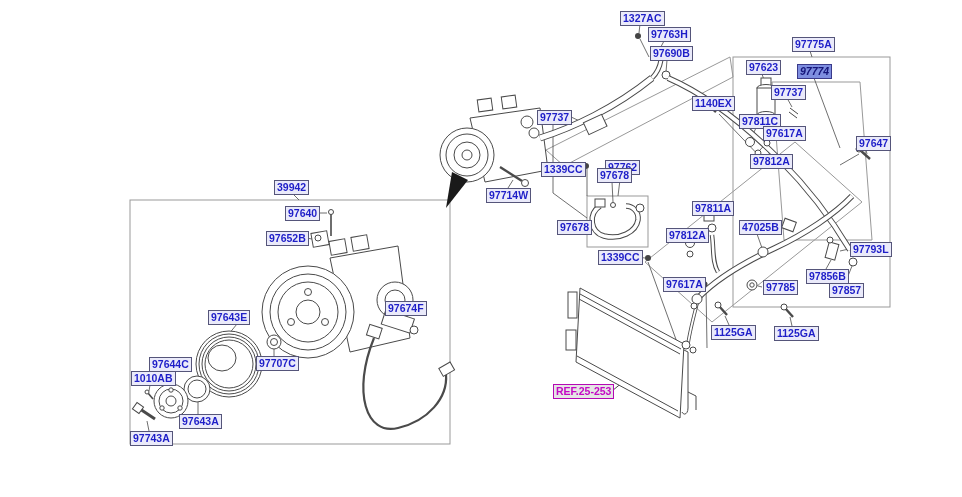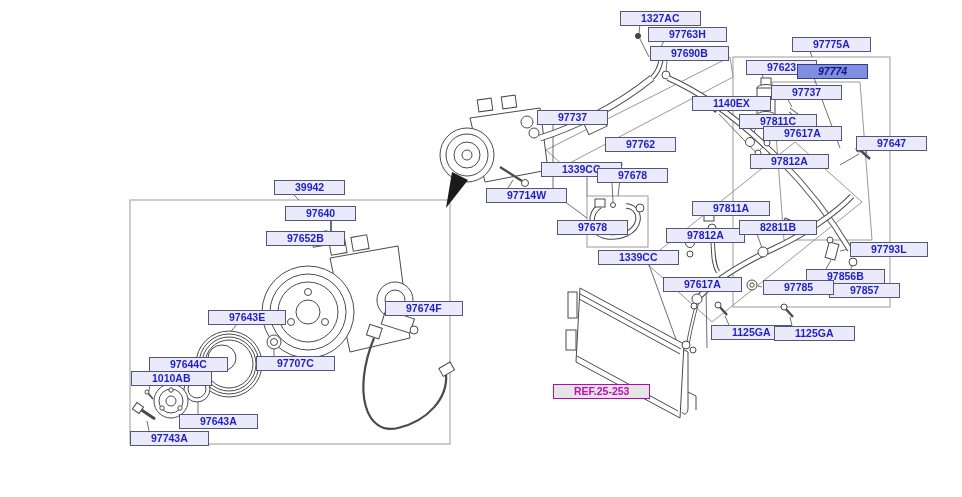--- a/index.html
+++ b/index.html
@@ -1,21 +1,21 @@
 <!DOCTYPE html>
 <html><head>
 <meta charset="utf-8">
 <style>
   html,body{margin:0;padding:0;background:#fff;}
   #stage{position:relative;width:962px;height:497px;background:#ffffff;overflow:hidden;
          font-family:"Liberation Sans",sans-serif;}
   #art{position:absolute;left:0;top:0;}
   .lbl{position:absolute;font:700 10.5px/1.2 "Liberation Sans",sans-serif;
        color:#1e1ec8;background:#eaeafa;border:1px solid #55557a;
-       padding:0 20px;white-space:nowrap;cursor:pointer;}
+       padding:0 2px;white-space:nowrap;cursor:pointer;}
   .lbl.hl{background:#7e8ee0;color:#15157a;border-color:#3a3a8a;font-style:italic;}
   .lbl.ref{color:#c408c4;border-color:#b408b4;background:#e5e5e5;}
 </style>
 </head>
 <body>
 
 <div id="stage">
 
 <svg id="art" width="962" height="497" viewBox="0 0 962 497">
 
@@ -231,28 +231,28 @@
   <div class="lbl hl" style="left:797px;top:64px">97774</div>
   <div class="lbl" style="left:692px;top:96px">1140EX</div>
   <div class="lbl" style="left:771px;top:85px">97737</div>
   <div class="lbl" style="left:739px;top:114px">97811C</div>
   <div class="lbl" style="left:763px;top:126px">97617A</div>
   <div class="lbl" style="left:750px;top:154px">97812A</div>
   <div class="lbl" style="left:856px;top:136px">97647</div>
   <div class="lbl" style="left:537px;top:110px">97737</div>
   <div class="lbl" style="left:486px;top:188px">97714W</div>
   <div class="lbl" style="left:541px;top:162px">1339CC</div>
-  <div class="lbl" style="left:605px;top:137px">97762</div>
+  <div class="lbl" style="left:605px;top:160px">97762</div>
   <div class="lbl" style="left:597px;top:168px">97678</div>
   <div class="lbl" style="left:557px;top:220px">97678</div>
   <div class="lbl" style="left:598px;top:250px">1339CC</div>
   <div class="lbl" style="left:666px;top:228px">97812A</div>
   <div class="lbl" style="left:663px;top:277px">97617A</div>
   <div class="lbl" style="left:692px;top:201px">97811A</div>
-  <div class="lbl" style="left:739px;top:220px">82811B</div>
+  <div class="lbl" style="left:739px;top:220px">47025B</div>
   <div class="lbl" style="left:850px;top:242px">97793L</div>
   <div class="lbl" style="left:806px;top:269px">97856B</div>
   <div class="lbl" style="left:829px;top:283px">97857</div>
   <div class="lbl" style="left:763px;top:280px">97785</div>
   <div class="lbl" style="left:711px;top:325px">1125GA</div>
   <div class="lbl" style="left:774px;top:326px">1125GA</div>
   <div class="lbl ref" style="left:553px;top:384px">REF.25-253</div>
   <div class="lbl" style="left:274px;top:180px">39942</div>
   <div class="lbl" style="left:285px;top:206px">97640</div>
   <div class="lbl" style="left:266px;top:231px">97652B</div>

